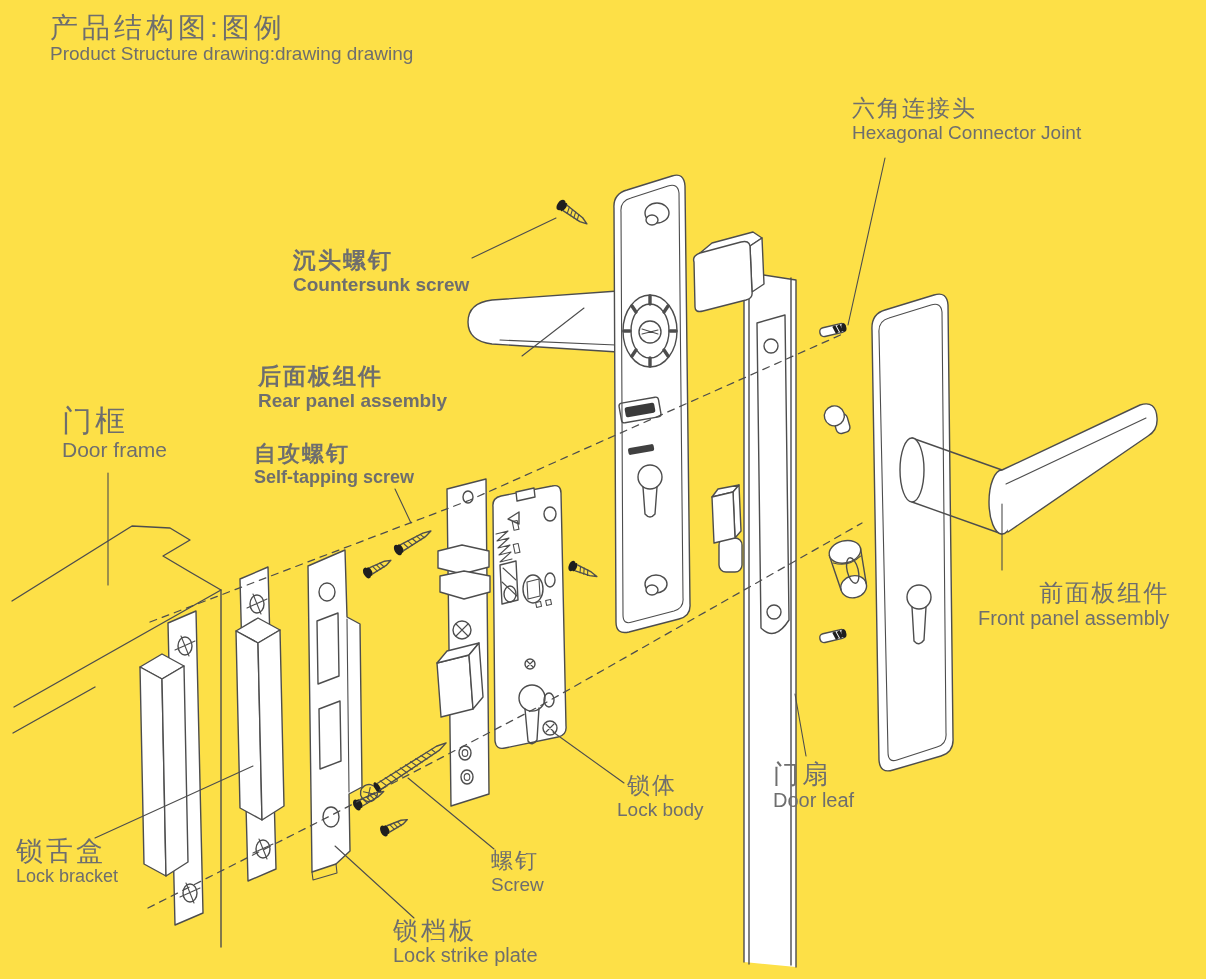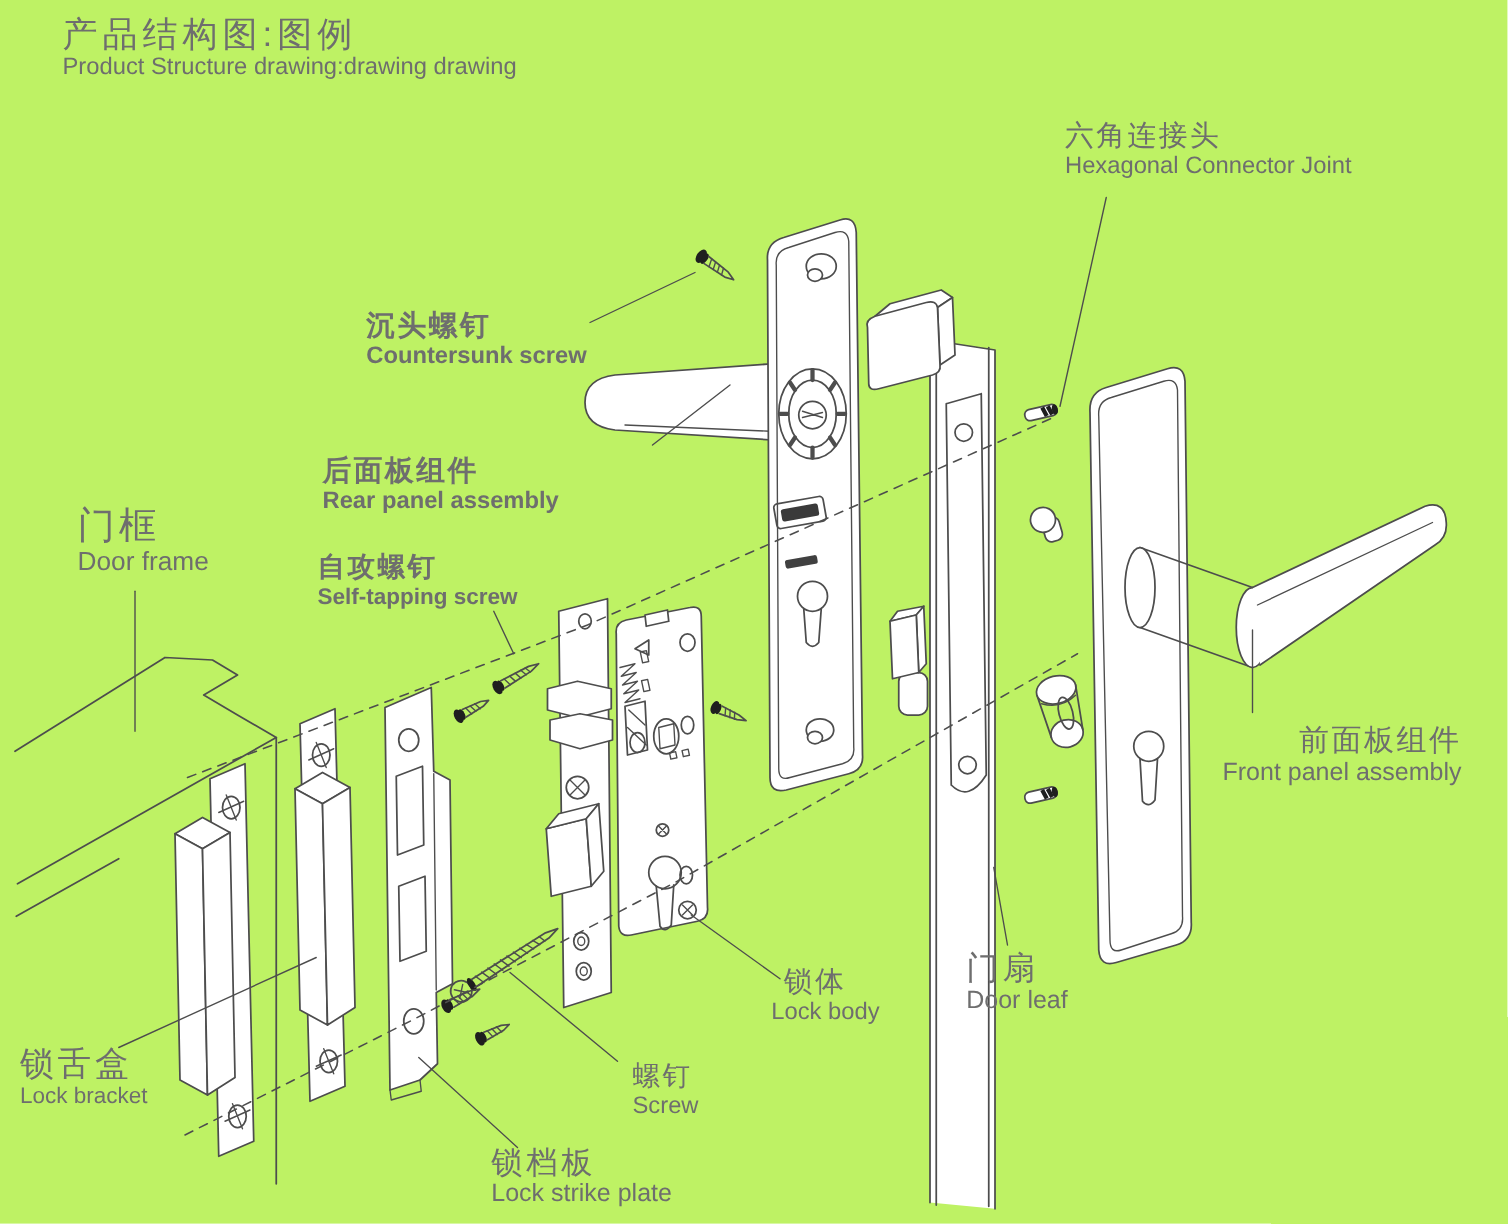--- a/index.html
+++ b/index.html
@@ -1,17 +1,17 @@
 <!DOCTYPE html>
 <html><head>
 <meta charset="utf-8">
 <style>
   html,body{margin:0;padding:0;background:#fff;}
   #stage{
-    position:relative;width:1206px;height:979px;background:#bef264;overflow:hidden;
+    position:relative;width:1206px;height:979px;background:#fde047;overflow:hidden;
     font-family:"Liberation Sans","DejaVu Sans",sans-serif;
   }
   #art{position:absolute;left:0;top:0;}
   svg .ln{stroke:#4d4d4d;stroke-width:1.4;fill:none;stroke-linecap:round;stroke-linejoin:round;}
   svg .f{fill:#ffffff;}
   svg .dk{fill:#1f1f1f;stroke:none;}
   svg .thin{stroke-width:1.1;}
   svg .thick{stroke-width:3.4;}
   svg .dash{stroke-dasharray:7 6;stroke-width:1.25;}
   .label{position:absolute;color:#6e6e6e;line-height:1.12;white-space:nowrap;}
@@ -295,21 +295,21 @@
   <div class="label" style="left:773px;top:760px;">
     <span class="zh" style="font-size:26px;letter-spacing:3px;">门扇</span>
     <span class="en" style="font-size:20px;">Door leaf</span>
   </div>
 
   <div class="label" style="left:16px;top:836px;">
     <span class="zh" style="font-size:27px;letter-spacing:3px;">锁舌盒</span>
     <span class="en" style="font-size:18px;">Lock bracket</span>
   </div>
 
-  <div class="label" style="left:506px;top:849px;">
+  <div class="label" style="left:491px;top:849px;">
     <span class="zh" style="font-size:22px;">螺钉</span>
     <span class="en">Screw</span>
   </div>
 
   <div class="label" style="left:393px;top:916px;">
     <span class="zh" style="font-size:25px;letter-spacing:3px;">锁档板</span>
     <span class="en" style="font-size:20px;">Lock strike plate</span>
   </div>
 
 </div>

